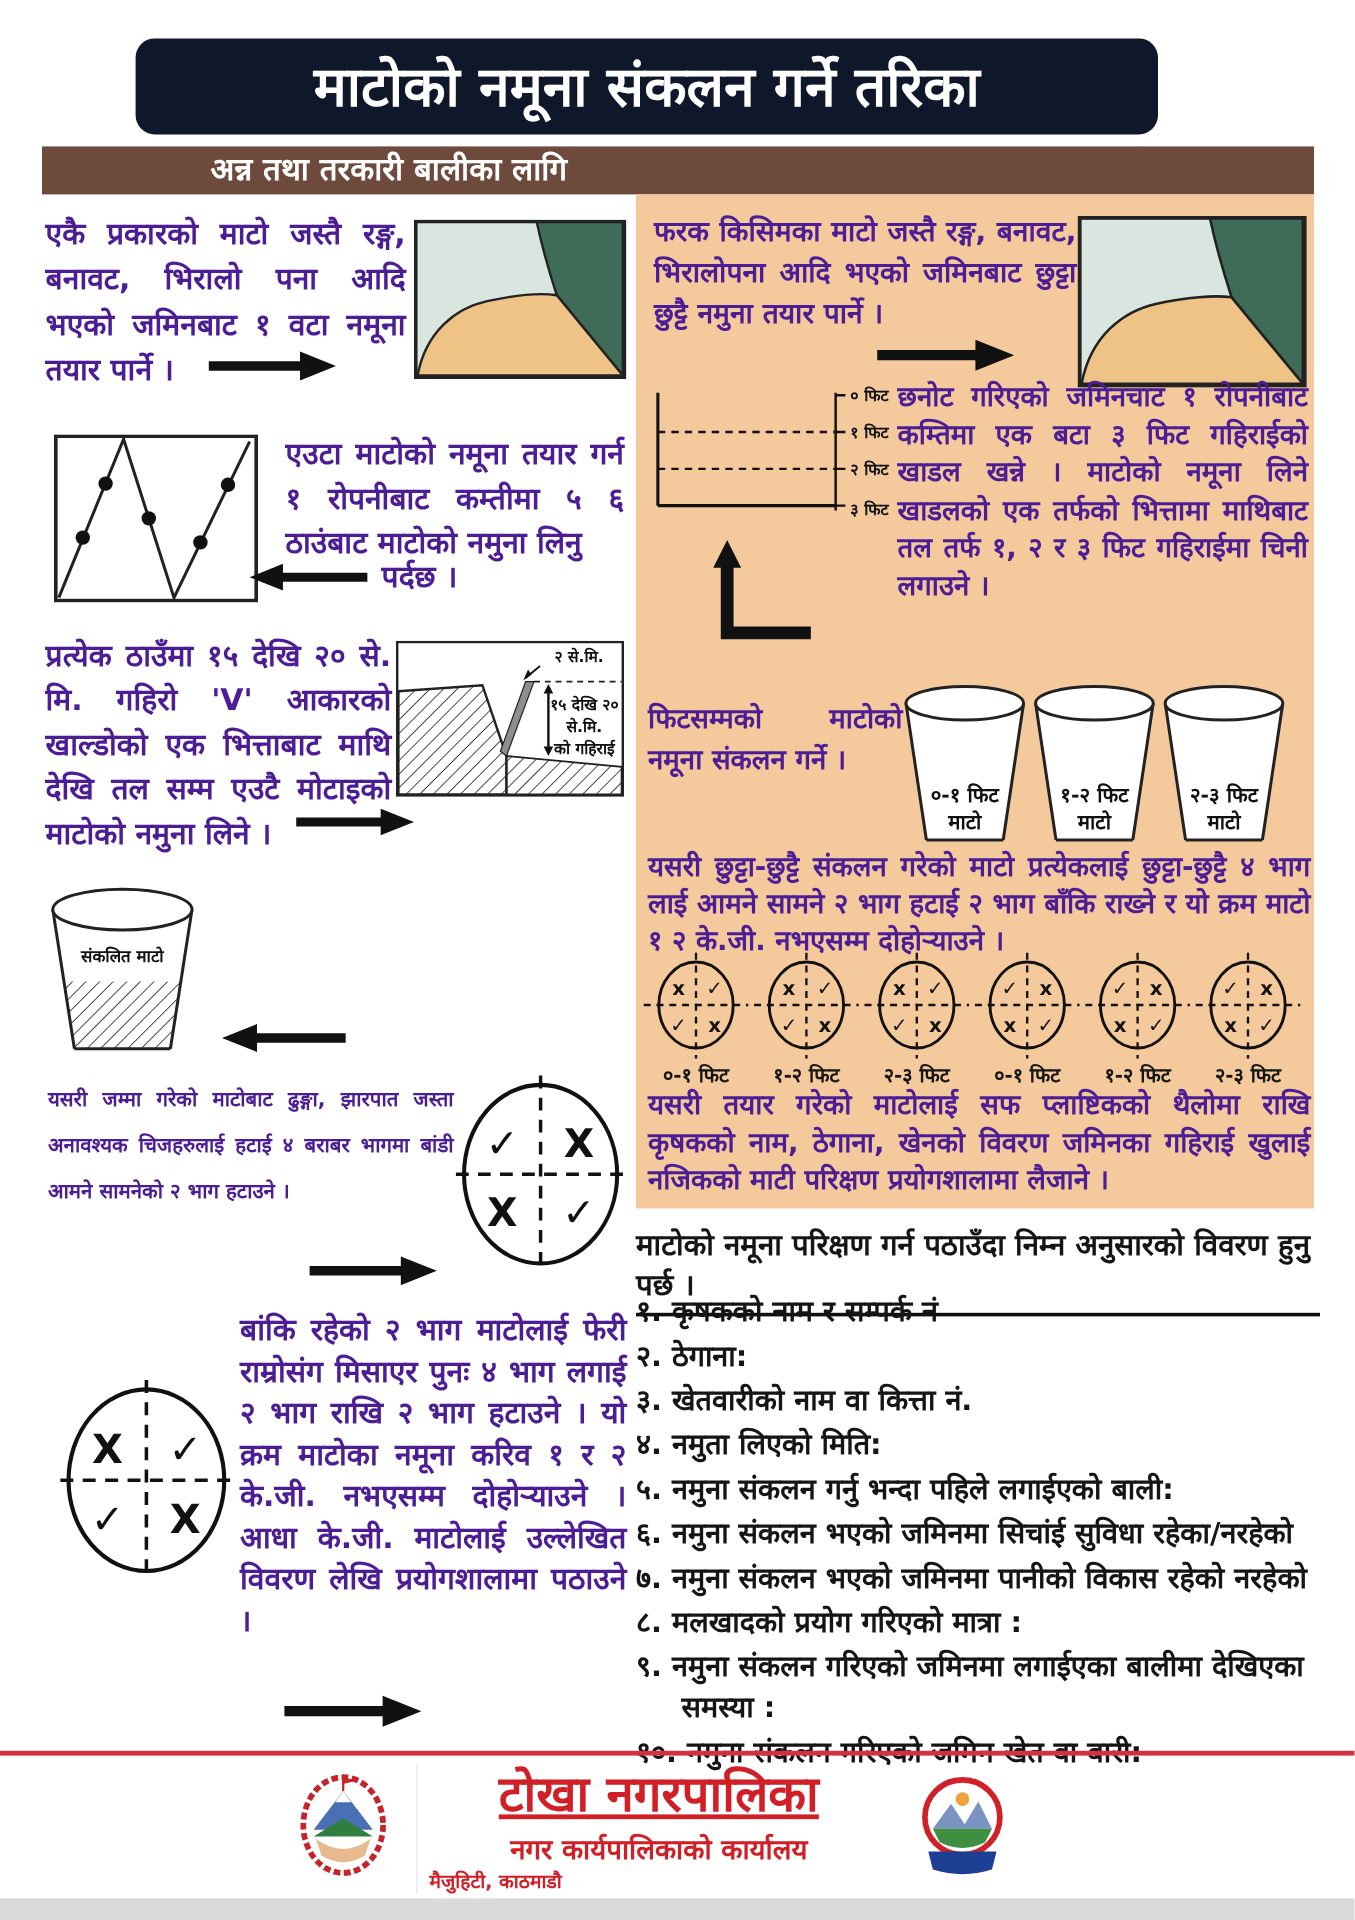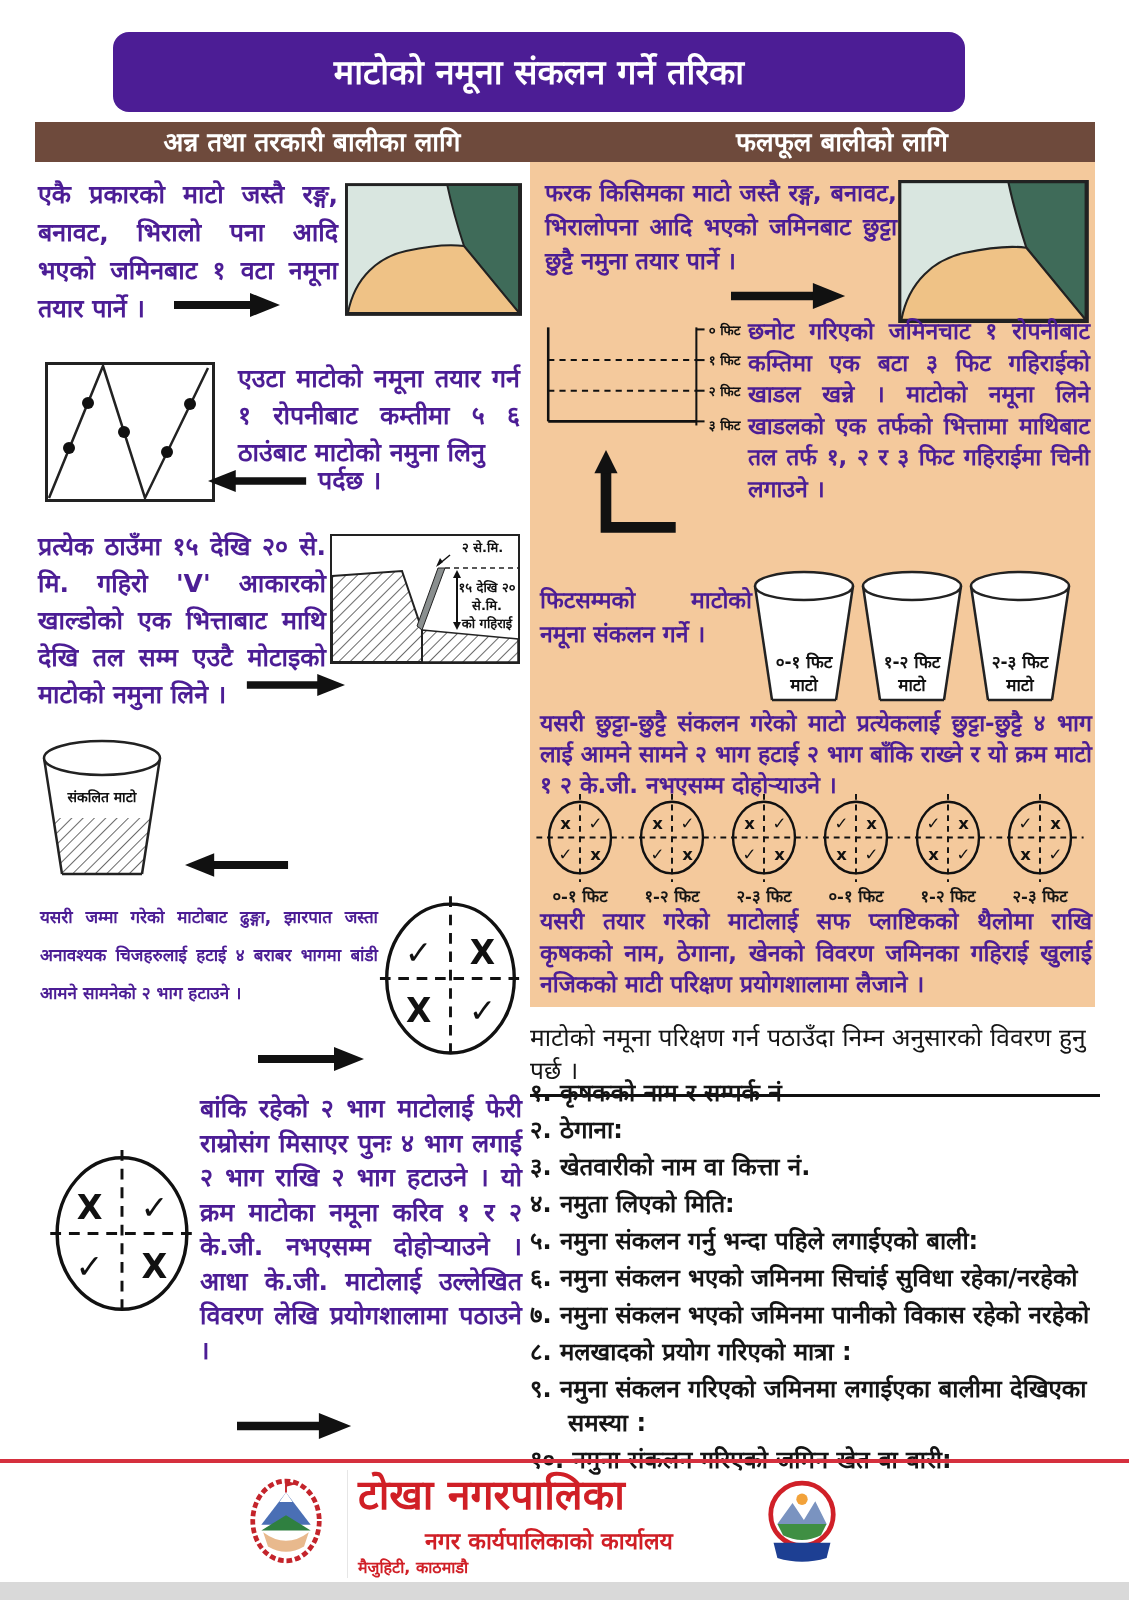--- a/index.html
+++ b/index.html
@@ -1,39 +1,39 @@
 <!DOCTYPE html>
 <html><head>
 <meta charset="utf-8">
 <style>
   html,body{margin:0;padding:0;background:#ffffff;}
   .page{position:relative;width:1129px;height:1600px;background:#ffffff;overflow:hidden;
         font-family:"DejaVu Sans","Liberation Sans",sans-serif;color:#151515;}
   .abs{position:absolute;}
   .t{font-weight:700;color:#4c1d95;text-align:justify;}
   .title-banner{position:absolute;left:113px;top:32px;width:852px;height:80px;
-        background:#4c1d95;border-radius:16px;color:#ffffff;font-weight:700;
-        font-size:34px;line-height:80px;text-align:center;}
+        background:#0f172a;border-radius:16px;color:#ffffff;font-weight:700;
+        font-size:46px;line-height:80px;text-align:center;}
   .col-header-bar{position:absolute;left:35px;top:122px;width:1060px;height:40px;
         background:#6e4a3c;display:flex;}
   .col-header{width:50%;color:#ffffff;font-weight:700;font-size:26px;line-height:40px;text-align:center;margin-left:24px;}
   .panel{position:absolute;left:530px;top:162px;width:565px;height:845px;background:#f4c99c;}
   .bucket-row{position:absolute;left:752px;top:570px;display:flex;gap:3px;}
   .circle-row{position:absolute;left:535px;top:792px;width:556px;display:flex;gap:2px;}
   .circle-label-row{position:absolute;left:535px;top:884px;width:556px;display:flex;gap:2px;}
   .circle-label-row span{width:90px;text-align:center;font-size:16.5px;font-weight:700;}
-  .heading{position:absolute;left:530px;top:1020px;width:570px;font-size:24.5px;font-weight:400;
+  .heading{position:absolute;left:530px;top:1020px;width:570px;font-size:24.5px;font-weight:700;
         padding-bottom:8px;border-bottom:3px solid #101010;}
   .checklist{position:absolute;left:530px;top:1076px;width:578px;}
   .checklist div{font-size:24px;font-weight:700;line-height:34px;margin-bottom:3px;
         padding-left:38px;text-indent:-38px;}
   .footer-rule{position:absolute;left:0;top:1459px;width:1129px;height:4px;background:#d5303e;}
   .footer-divider{position:absolute;left:347px;top:1470px;width:1px;height:108px;background:#e6e6e6;}
-  .footer-org{position:absolute;left:358px;top:1470px;width:382px;
-        color:#d01f26;font-weight:800;font-size:41px;line-height:50px;}
+  .footer-org{position:absolute;left:358px;top:1470px;width:382px;text-align:center;
+        color:#d01f26;font-weight:800;font-size:41px;line-height:50px;text-decoration:underline;}
   .footer-office{position:absolute;left:358px;top:1524px;width:382px;text-align:center;
         color:#d01f26;font-weight:800;font-size:23px;}
   .footer-address{position:absolute;left:358px;top:1556px;width:382px;
         color:#d01f26;font-weight:700;font-size:16px;}
   .bottom-strip{position:absolute;left:0;top:1582px;width:1129px;height:18px;background:#d9d9d9;}
   svg text{font-family:"DejaVu Sans","Liberation Sans",sans-serif;}
 </style>
 </head>
 <body>
 
@@ -49,21 +49,20 @@
   </svg>
 
   
   <div class="title-banner">
     <span>माटोको नमूना संकलन गर्ने तरिका</span>
   </div>
 
   
   <div class="col-header-bar">
     <div class="col-header">अन्न तथा तरकारी बालीका लागि</div>
-    <div class="col-header">फलफूल बालीको लागि</div>
   </div>
 
   
   <div class="panel"></div>
 
   
 
   <div class="abs t" style="left:38px;top:176px;width:300px;font-size:25px;line-height:38px;">एकै प्रकारको माटो जस्तै रङ्ग, बनावट, भिरालो पना आदि भएको जमिनबाट १ वटा नमूना तयार पार्ने ।</div>
 
   <svg class="abs" style="left:172px;top:292px;" width="108" height="26" viewBox="0 0 108 26">

